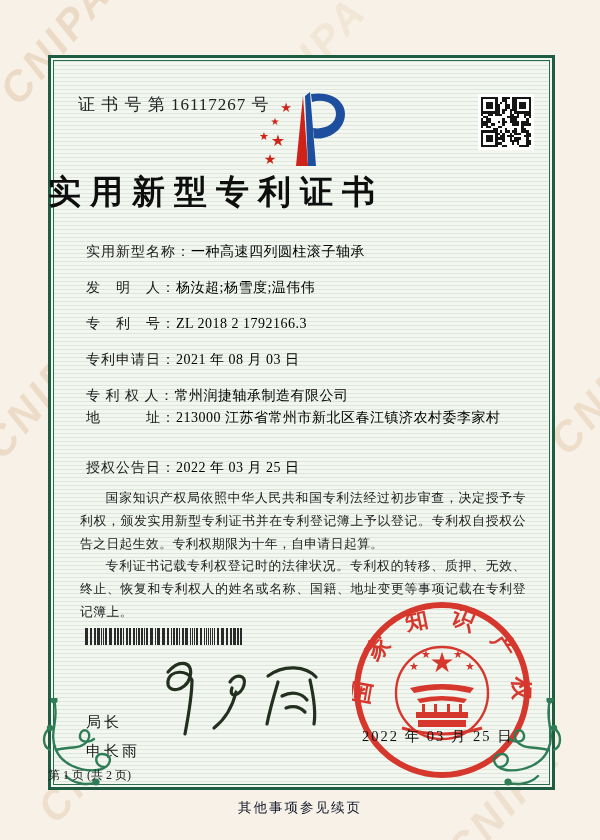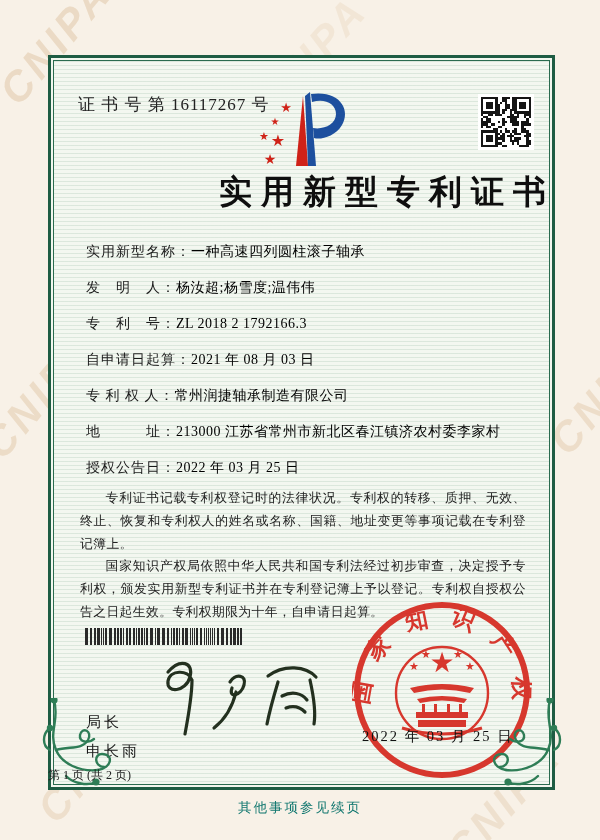--- a/index.html
+++ b/index.html
@@ -24,42 +24,42 @@
     background:
       repeating-linear-gradient(180deg, rgba(96,150,118,0.16) 0 1px, rgba(96,150,118,0) 1px 4px),
       #f3f7f0;
   }
   .cert-no{
     position:absolute;left:78px;top:93px;font-size:17px;letter-spacing:1px;color:#222;
   }
   .qr{position:absolute;left:478px;top:94px;width:56px;height:56px;background:#fff;padding:3px;box-sizing:border-box;}
   .logo{position:absolute;left:248px;top:88px;width:110px;height:82px;}
   .title{
-    position:absolute;left:48px;top:170px;width:507px;text-align:right;
+    position:absolute;left:48px;top:170px;width:507px;text-align:left;
     font-size:33px;font-weight:bold;letter-spacing:9px;color:#0e0e0e;
   }
   .field-row{position:absolute;left:86px;width:445px;font-size:14px;white-space:nowrap;}
   .flabel{color:#1a1a1a;letter-spacing:1px;}
   .fvalue{color:#000000;letter-spacing:0.5px;}
   .grant-col2{position:absolute;left:232px;}
   .paras{
     position:absolute;left:80px;top:487px;width:446px;
     font-size:12.8px;line-height:1.78;color:#222;letter-spacing:0.4px;text-align:justify;
   }
   .paras p{margin:0;text-indent:2em;}
   .barcode{position:absolute;left:85px;top:628px;width:160px;height:17px;}
   .signer{position:absolute;left:86px;top:676px;font-size:15px;letter-spacing:3px;color:#161616;line-height:1.9;margin-top:32px;}
   .signature{position:absolute;left:138px;top:652px;width:200px;height:90px;}
   .seal{position:absolute;left:352px;top:600px;width:180px;height:180px;opacity:0.92;}
   .seal-date{
     position:absolute;left:362px;top:727px;font-size:14.5px;color:#111;
     letter-spacing:2px;white-space:nowrap;
   }
   .page-info{position:absolute;left:48px;top:767px;width:507px;text-align:left;font-size:12px;color:#222;}
-  .footer-note{position:absolute;left:0;top:799px;width:600px;text-align:center;font-size:13.5px;color:#0f766e;letter-spacing:2px;}
+  .footer-note{position:absolute;left:0;top:799px;width:600px;text-align:center;font-size:13.5px;color:#0f172a;letter-spacing:2px;}
   .flourish{position:absolute;width:96px;height:96px;}
   .flourish.bl{left:36px;top:698px;}
   .flourish.br{left:472px;top:698px;transform:scaleX(-1);}
 </style>
 </head>
 <body>
 
 <div class="wm" style="left:-18px;top:18px;transform:rotate(-50deg);opacity:0.30;">CNIPA</div>
 <div class="wm" style="left:236px;top:34px;transform:rotate(-48deg);opacity:0.14;">CNIPA</div>
 <div class="wm" style="left:348px;top:236px;transform:rotate(-48deg);opacity:0.10;">CNIPA</div>
@@ -337,35 +337,35 @@
 <div class="field-row" style="top:243px">
   <span class="flabel">实用新型名称：</span><span class="fvalue">一种高速四列圆柱滚子轴承</span>
 </div>
 <div class="field-row" style="top:279px">
   <span class="flabel">发　明　人：</span><span class="fvalue">杨汝超;杨雪度;温伟伟</span>
 </div>
 <div class="field-row" style="top:315px">
   <span class="flabel">专　利　号：</span><span class="fvalue">ZL 2018 2 1792166.3</span>
 </div>
 <div class="field-row" style="top:351px">
-  <span class="flabel">自申请日起算：</span><span class="fvalue">2021 年 08 月 03 日</span>
+  <span class="flabel">专利申请日：</span><span class="fvalue">2021 年 08 月 03 日</span>
 </div>
 <div class="field-row" style="top:387px">
   <span class="flabel">专 利 权 人：</span><span class="fvalue">常州润捷轴承制造有限公司</span>
 </div>
-<div class="field-row" style="top:423px">
+<div class="field-row" style="top:409px">
   <span class="flabel">地　　　址：</span><span class="fvalue">213000 江苏省常州市新北区春江镇济农村委李家村</span>
 </div>
 <div class="field-row" style="top:459px">
   <span class="flabel">授权公告日：</span><span class="fvalue">2022 年 03 月 25 日</span>
 </div>
 
 <div class="paras">
+  <p>国家知识产权局依照中华人民共和国专利法经过初步审查，决定授予专利权，颁发实用新型专利证书并在专利登记簿上予以登记。专利权自授权公告之日起生效。专利权期限为十年，自申请日起算。</p>
   <p>专利证书记载专利权登记时的法律状况。专利权的转移、质押、无效、终止、恢复和专利权人的姓名或名称、国籍、地址变更等事项记载在专利登记簿上。</p>
-  <p>国家知识产权局依照中华人民共和国专利法经过初步审查，决定授予专利权，颁发实用新型专利证书并在专利登记簿上予以登记。专利权自授权公告之日起生效。专利权期限为十年，自申请日起算。</p>
 </div>
 
 <svg class="barcode" id="barcode-svg" viewBox="0 0 160 17" preserveAspectRatio="none">
     <rect x="0" y="0" width="3" height="17" fill="#2a2a2a"></rect>
     <rect x="5" y="0" width="2" height="17" fill="#2a2a2a"></rect>
     <rect x="9" y="0" width="2" height="17" fill="#2a2a2a"></rect>
     <rect x="12" y="0" width="3" height="17" fill="#2a2a2a"></rect>
     <rect x="16" y="0" width="1" height="17" fill="#2a2a2a"></rect>
     <rect x="18" y="0" width="1" height="17" fill="#2a2a2a"></rect>
     <rect x="20" y="0" width="2" height="17" fill="#2a2a2a"></rect>

